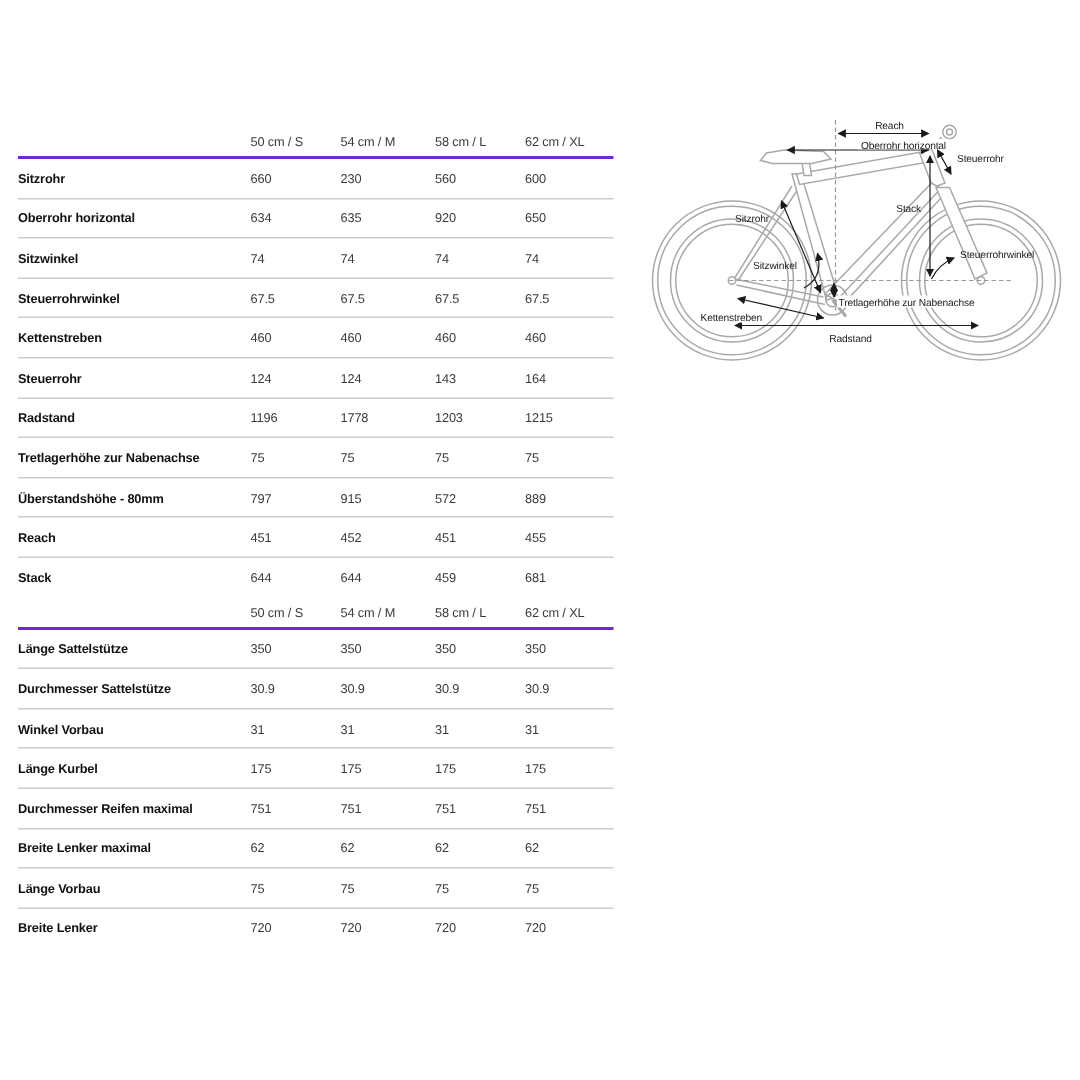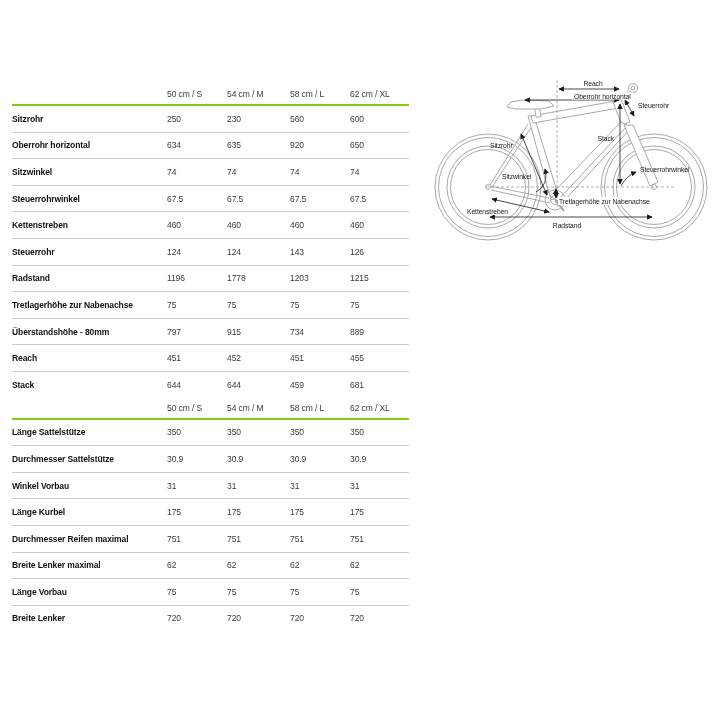--- a/index.html
+++ b/index.html
@@ -1,21 +1,21 @@
 <!DOCTYPE html>
 <html><head>
 <meta charset="utf-8">
 <style>
   html,body{margin:0;padding:0;background:#fff;}
   .page{position:relative;width:720px;height:720px;background:#fff;overflow:hidden;
         font-family:"Liberation Sans",sans-serif;}
   .geo-table{position:absolute;left:12px;top:84px;width:397px;}
   .trow{display:grid;grid-template-columns:155px 60px 63px 60px 59px;height:25.6px;
         align-items:center;border-bottom:1px solid #cccccc;}
-  .trow.thead{height:20px;border-bottom:2px solid #84cc16;}
+  .trow.thead{height:20px;border-bottom:2px solid #6d28d9;}
   .cell{font-size:8.5px;color:#3a3a3a;letter-spacing:-0.1px;white-space:nowrap;}
   .cell.label{font-weight:700;color:#111111;}
   .tsection .trow:last-child{border-bottom:none;}
   .diagram{position:absolute;left:430px;top:55px;}
   svg text{font-family:"Liberation Sans",sans-serif;font-size:6.8px;fill:#1a1a1a;letter-spacing:-0.1px;}
 </style>
 </head>
 <body>
 
 <div class="page">
@@ -26,21 +26,21 @@
       <div class="cell label"></div>
       <div class="cell">50 cm / S</div>
       <div class="cell">54 cm / M</div>
       <div class="cell">58 cm / L</div>
       <div class="cell">62 cm / XL</div>
     </div>
 
     <div class="tsection" id="section1">
         <div class="trow">
           <div class="cell label">Sitzrohr</div>
-          <div class="cell">250</div>
+          <div class="cell">660</div>
           <div class="cell">230</div>
           <div class="cell">560</div>
           <div class="cell">600</div>
         </div>
         <div class="trow">
           <div class="cell label">Oberrohr horizontal</div>
           <div class="cell">634</div>
           <div class="cell">635</div>
           <div class="cell">920</div>
           <div class="cell">650</div>
@@ -64,41 +64,41 @@
           <div class="cell">460</div>
           <div class="cell">460</div>
           <div class="cell">460</div>
           <div class="cell">460</div>
         </div>
         <div class="trow">
           <div class="cell label">Steuerrohr</div>
           <div class="cell">124</div>
           <div class="cell">124</div>
           <div class="cell">143</div>
-          <div class="cell">126</div>
+          <div class="cell">164</div>
         </div>
         <div class="trow">
           <div class="cell label">Radstand</div>
           <div class="cell">1196</div>
           <div class="cell">1778</div>
           <div class="cell">1203</div>
           <div class="cell">1215</div>
         </div>
         <div class="trow">
           <div class="cell label">Tretlagerhöhe zur Nabenachse</div>
           <div class="cell">75</div>
           <div class="cell">75</div>
           <div class="cell">75</div>
           <div class="cell">75</div>
         </div>
         <div class="trow">
           <div class="cell label">Überstandshöhe - 80mm</div>
           <div class="cell">797</div>
           <div class="cell">915</div>
-          <div class="cell">734</div>
+          <div class="cell">572</div>
           <div class="cell">889</div>
         </div>
         <div class="trow">
           <div class="cell label">Reach</div>
           <div class="cell">451</div>
           <div class="cell">452</div>
           <div class="cell">451</div>
           <div class="cell">455</div>
         </div>
         <div class="trow">

